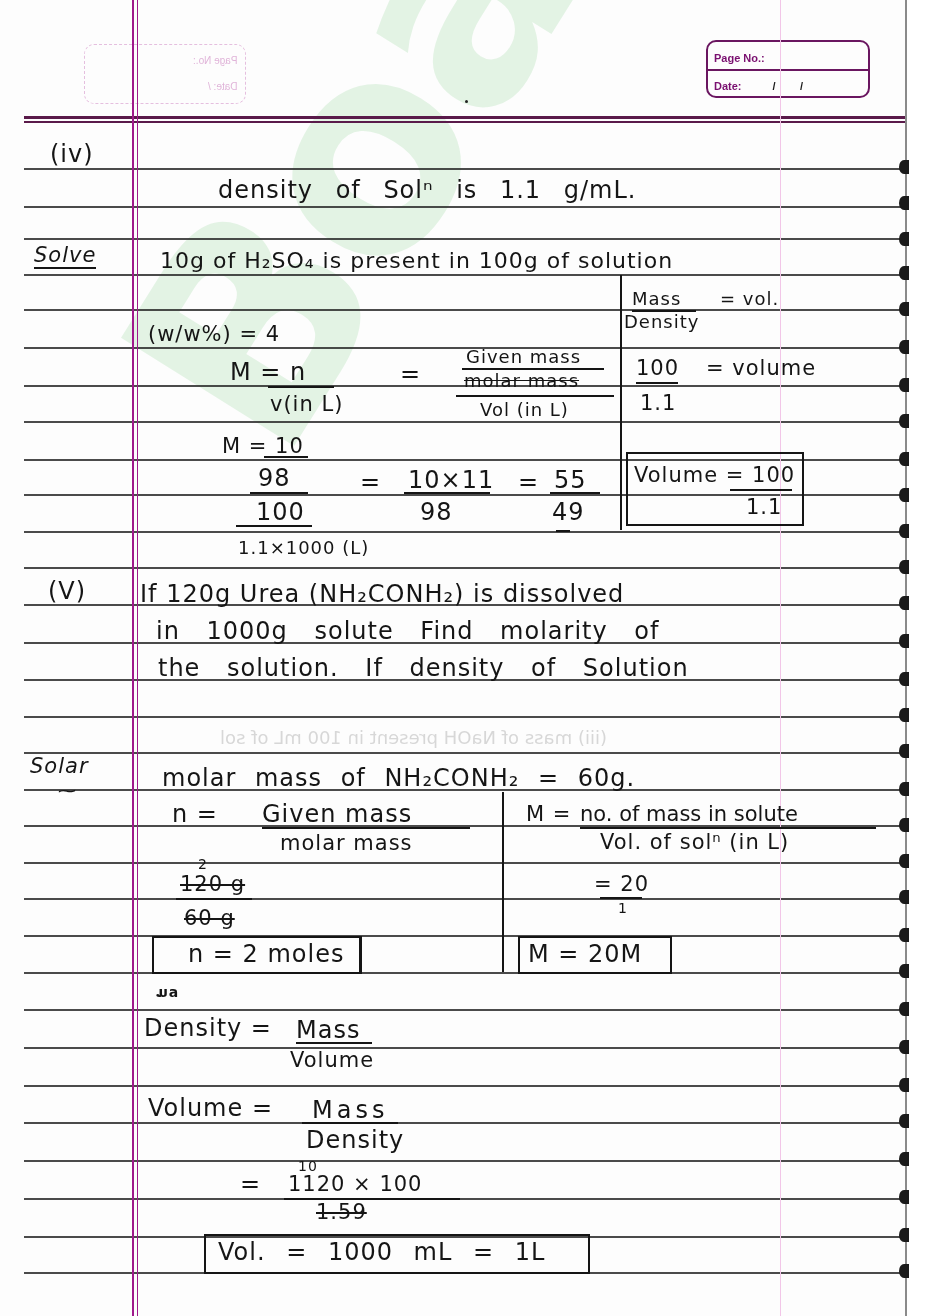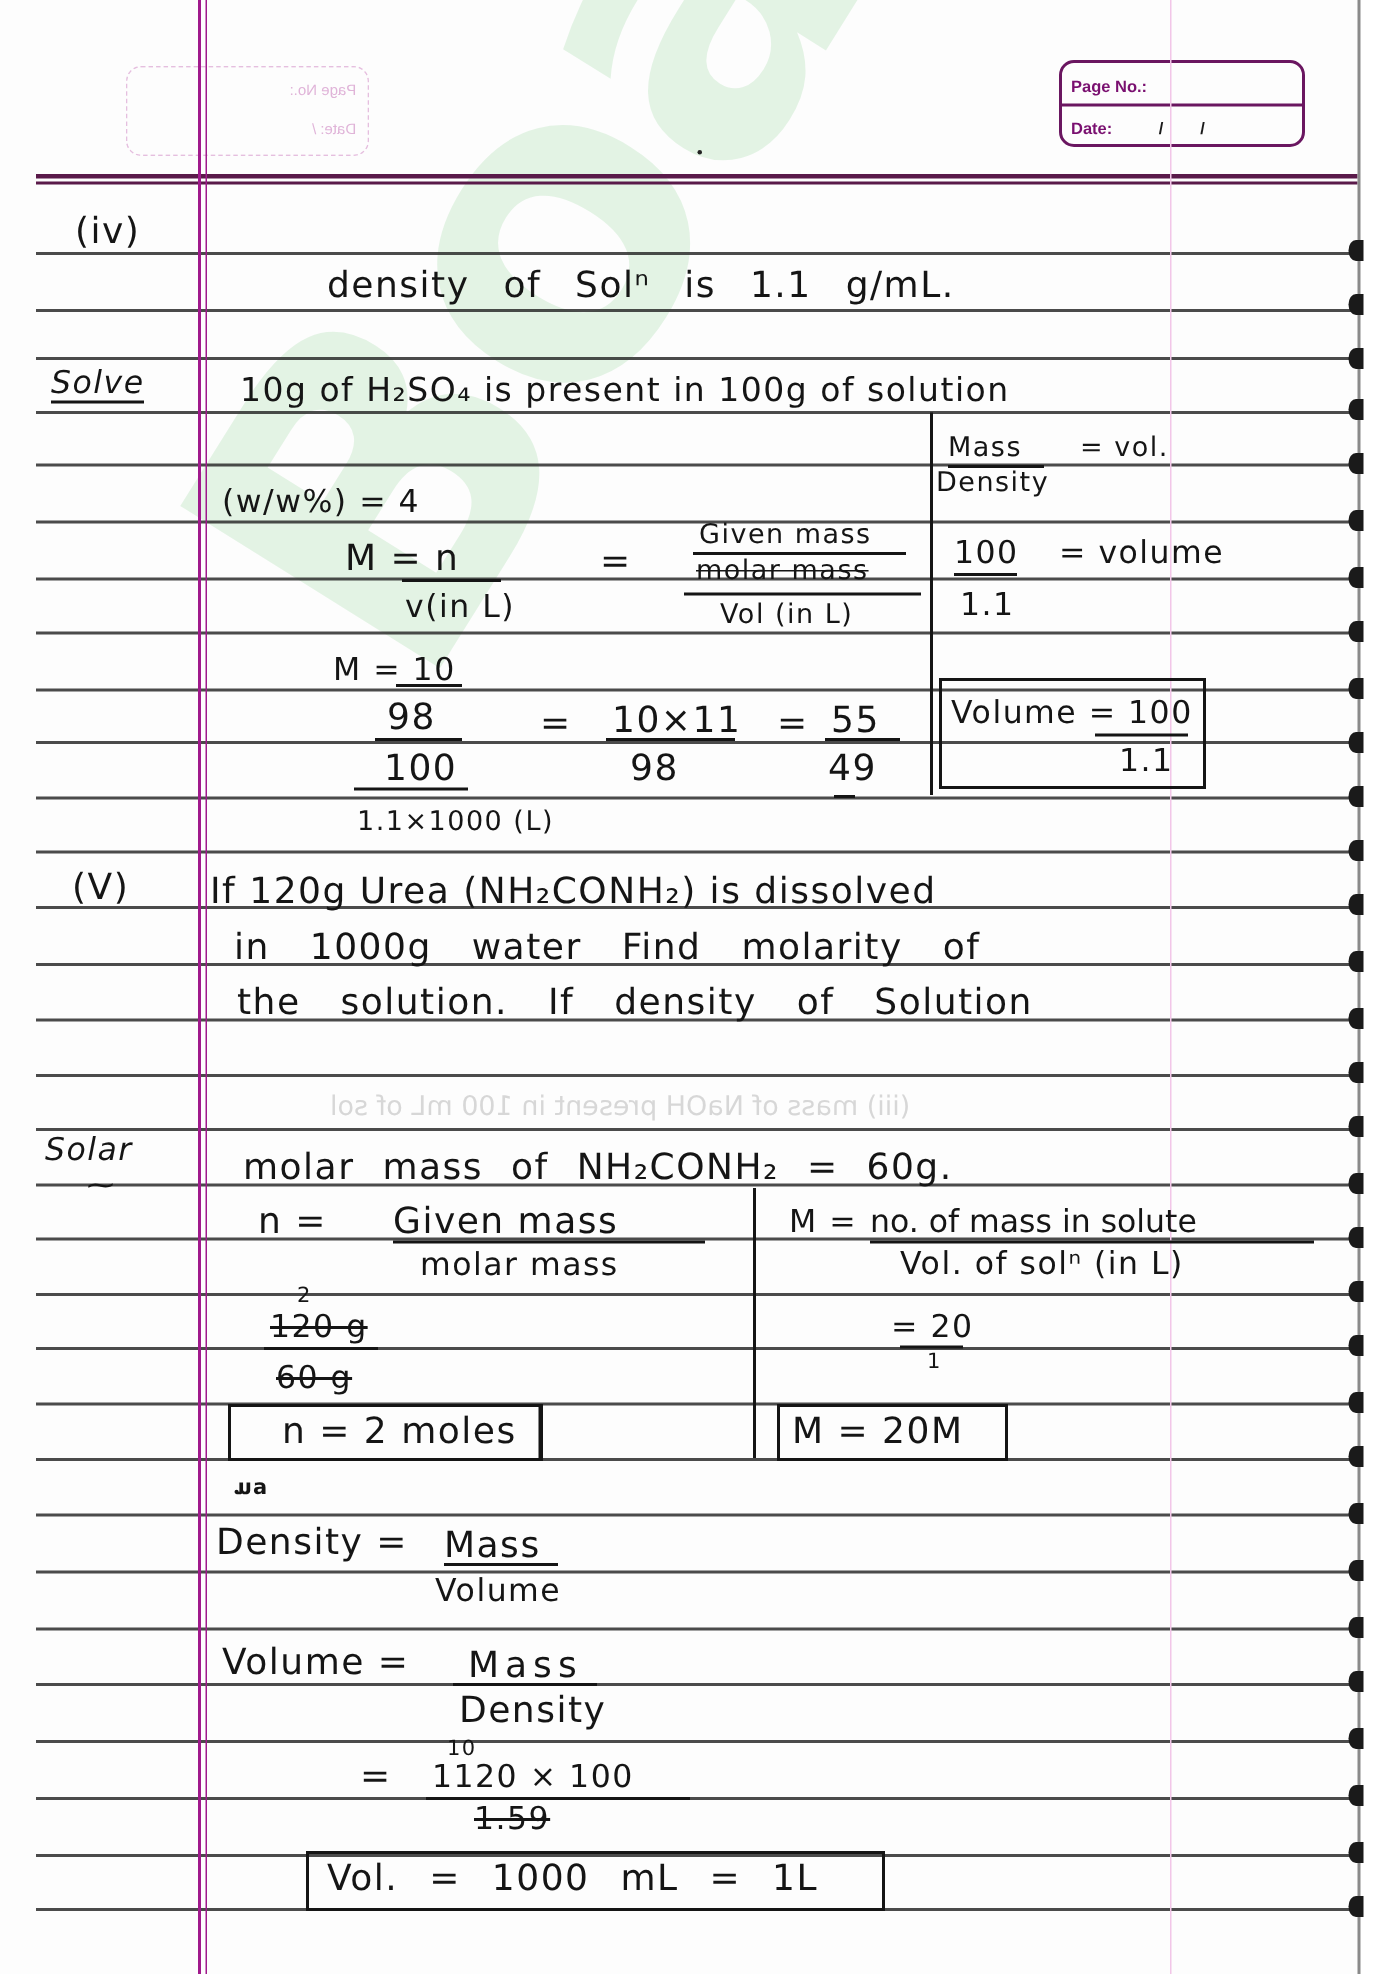--- a/index.html
+++ b/index.html
@@ -149,21 +149,21 @@
   <div class="frac-line" style="left:404px;top:492px;width:86px;"></div>
   <div class="hw lg" style="left:420px;top:498px;">98</div>
   <div class="hw lg" style="left:518px;top:468px;">=</div>
   <div class="hw lg" style="left:554px;top:466px;">55</div>
   <div class="frac-line" style="left:550px;top:492px;width:50px;"></div>
   <div class="hw lg" style="left:552px;top:498px;">49</div>
   <div class="frac-line" style="left:556px;top:530px;width:14px;"></div>
 
   <div class="hw lg" style="left:48px;top:577px;">(V)</div>
   <div class="hw lg" style="left:140px;top:580px;">If 120g Urea (NH₂CONH₂) is dissolved</div>
-  <div class="hw lg" style="left:156px;top:617px;word-spacing:18px;">in 1000g water Find molarity of</div>
+  <div class="hw lg" style="left:156px;top:617px;word-spacing:18px;">in 1000g solute Find molarity of</div>
   <div class="hw lg" style="left:158px;top:654px;word-spacing:18px;">the solution. If density of Solution</div>
 
   <div class="hw md" style="left:30px;top:754px;font-style:italic;">Solar</div>
   <div class="hw sm" style="left:58px;top:780px;">⁓</div>
   <div class="hw lg" style="left:162px;top:764px;word-spacing:10px;">molar mass of NH₂CONH₂ = 60g.</div>
 
   <div class="vline" style="left:502px;top:792px;height:180px;"></div>
 
   <div class="hw lg" style="left:172px;top:800px;">n =</div>
   <div class="hw lg" style="left:262px;top:800px;">Given mass</div>

